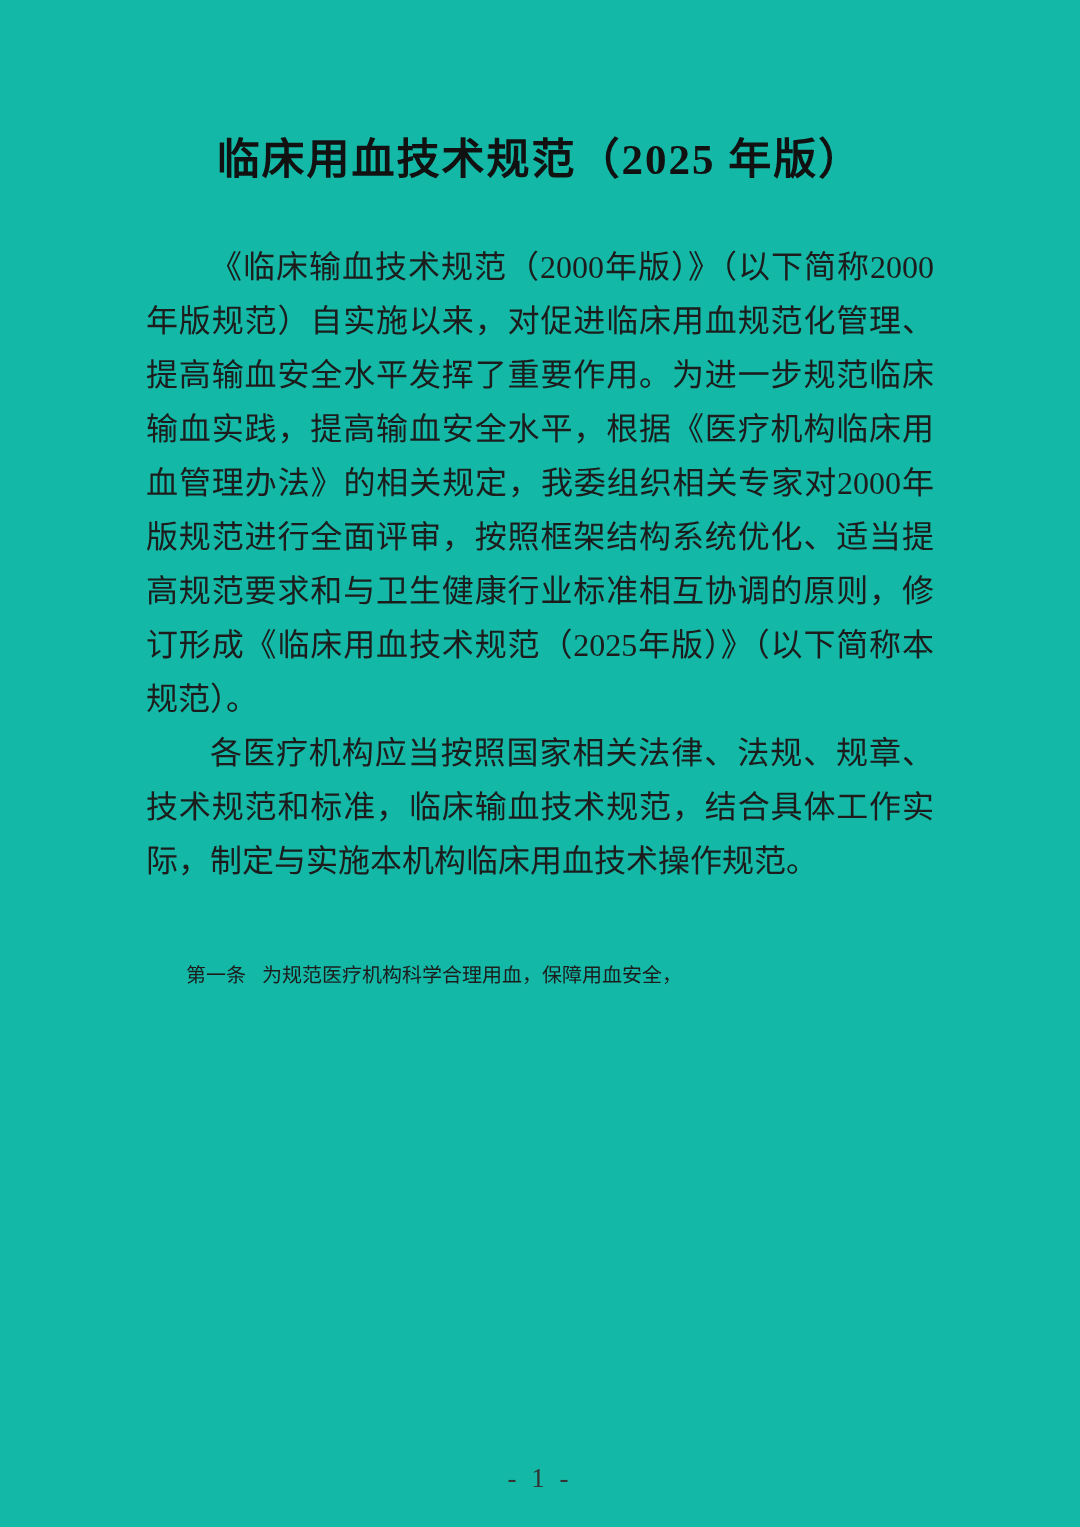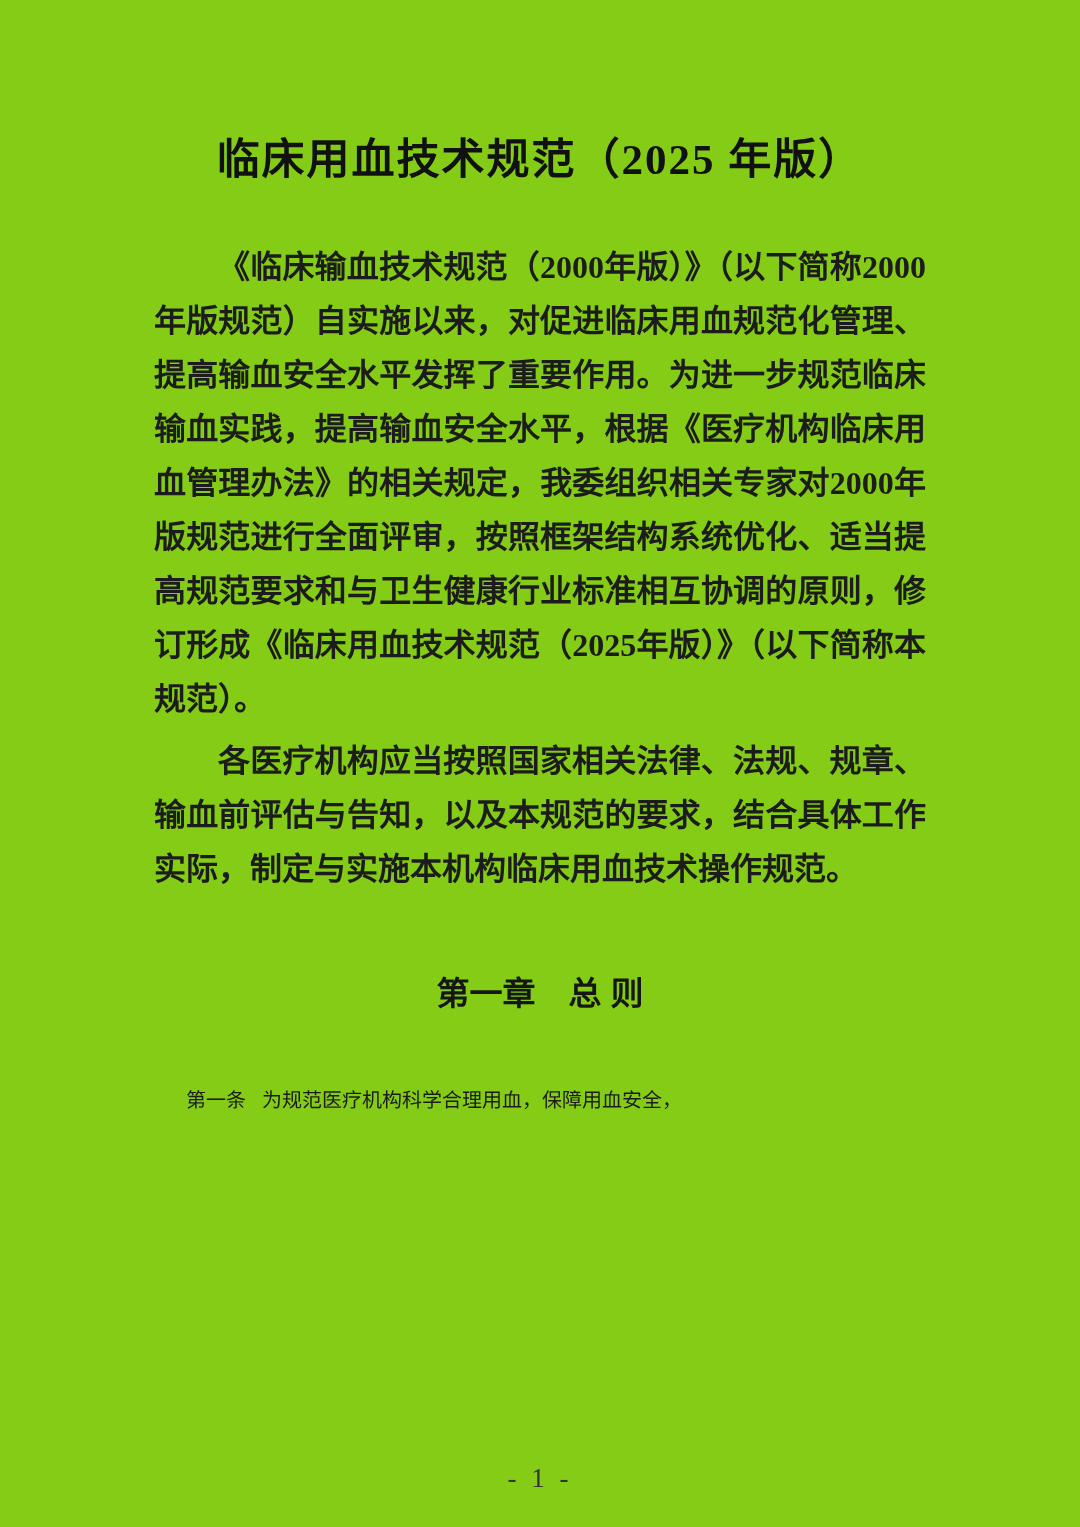--- a/index.html
+++ b/index.html
@@ -4,21 +4,21 @@
 <style>
   html, body {
     margin: 0;
     padding: 0;
     background: #ffffff;
   }
   .page {
     position: relative;
     width: 1080px;
     height: 1527px;
-    background: #84cc16;
+    background: #14b8a6;
     color: #1a1a1a;
     font-family: "Liberation Serif", "DejaVu Serif", serif;
     overflow: hidden;
     box-sizing: border-box;
   }
   .doc-title {
     margin: 0;
     padding-top: 136px;
     text-align: center;
     font-size: 43px;
@@ -43,24 +43,23 @@
     margin-top: 80px;
   }
   .body-text {
     margin: 57px 146px 0 146px;
     font-size: 32px;
     line-height: 54px;
     text-align: justify;
     color: #1c1c1c;
   }
   .body-text p {
-    margin: 8px;
+    margin: 0;
     padding: 0;
     text-indent: 2em;
-    font-weight: bold;
   }
   .article-para {
     margin: 60px 146px 0 146px;
     font-size: 20px;
     line-height: 54px;
     text-align: justify;
     text-indent: 2em;
     color: #1c1c1c;
   }
   .article-label {
@@ -81,24 +80,23 @@
 </head>
 <body>
 
 <div class="page">
 
   <h1 class="doc-title">临床用血技术规范（2025 年版）</h1>
 
 
   <div class="body-text">
     <p>《临床输血技术规范（2000年版）》（以下简称2000年版规范）自实施以来，对促进临床用血规范化管理、提高输血安全水平发挥了重要作用。为进一步规范临床输血实践，提高输血安全水平，根据《医疗机构临床用血管理办法》的相关规定，我委组织相关专家对2000年版规范进行全面评审，按照框架结构系统优化、适当提高规范要求和与卫生健康行业标准相互协调的原则，修订形成《临床用血技术规范（2025年版）》（以下简称本规范）。</p>
-    <p>各医疗机构应当按照国家相关法律、法规、规章、输血前评估与告知，以及本规范的要求，结合具体工作实际，制定与实施本机构临床用血技术操作规范。</p>
+    <p>各医疗机构应当按照国家相关法律、法规、规章、技术规范和标准，临床输血技术规范，结合具体工作实际，制定与实施本机构临床用血技术操作规范。</p>
   </div>
 
-  <h2 class="section-heading chapter-heading">第一章　总 则</h2>
 
   <p class="article-para">
     <span class="article-label">第一条</span><span>为规范医疗机构科学合理用血，保障用血安全，</span>
   </p>
 
   <div class="page-number">- 1 -</div>
 
 </div>
 
 </body></html>

